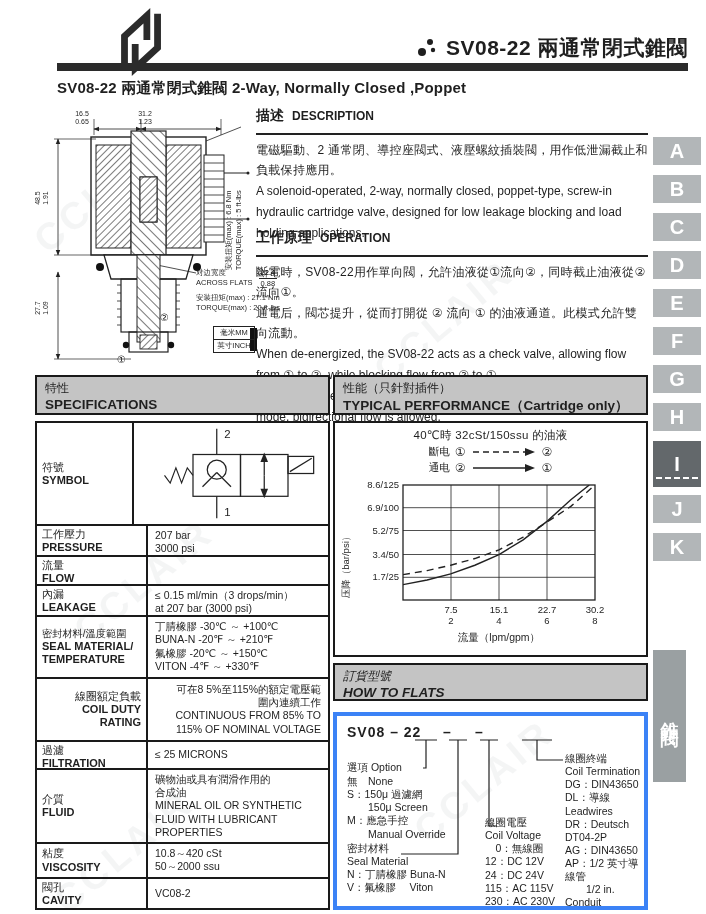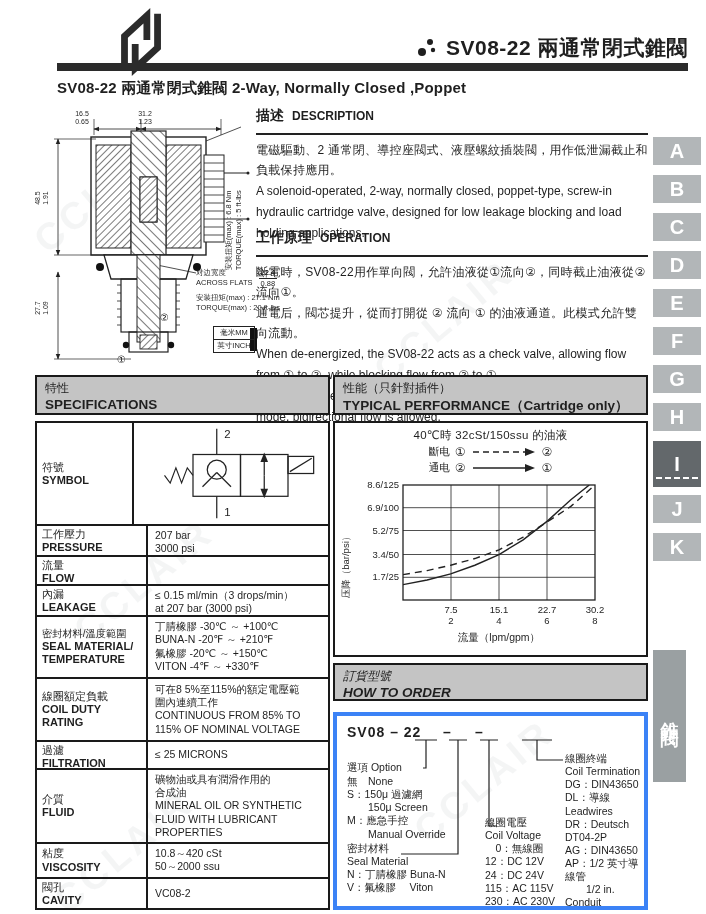--- a/index.html
+++ b/index.html
@@ -299,21 +299,21 @@
           <div class="le">SEAL MATERIAL/
 TEMPERATURE</div>
         </div>
       <div class="scell-r vcenter">
           <div class="sval">丁腈橡膠   -30℃ ～ +100℃
 BUNA-N   -20℉ ～ +210℉
 氟橡膠    -20℃ ～ +150℃
 VITON     -4℉ ～ +330℉</div>
         </div>
     </div>
-    <div class="srow" style="height:68px;">
+    <div class="srow" style="height:68px;text-align:right;">
       <div class="scell-l vcenter">
           <div class="lz">線圈額定負載</div>
           <div class="le">COIL DUTY
 RATING</div>
         </div>
       <div class="scell-r vcenter">
           <div class="sval">可在8 5%至115%的額定電壓範
 圍內連續工作
 CONTINUOUS FROM 85% TO
 115% OF NOMINAL VOLTAGE</div>
@@ -419,21 +419,21 @@
         <text x="260" y="138">30.2</text>
           <text x="260" y="149">8</text>
       </g>
       <text x="14" y="90" font-size="9.5" fill="#1f1f1f" transform="rotate(-90 14 90)" text-anchor="middle">压降（bar/psi）</text>
       <text x="164" y="166" font-size="10.5" fill="#1f1f1f" text-anchor="middle">流量（lpm/gpm）</text>
     </svg>
   </div>
 
   <div class="gxhd" style="left:333px;top:663px;width:315px;height:38px;font-style:italic;">
     <div class="l1">訂貨型號</div>
-    <div class="l2">HOW TO ORDER</div>
+    <div class="l2">HOW TO FLATS</div>
   </div>
 
   <div class="orderbox">
     <div class="ocode">SV08 – 22</div>
     <div class="odash" style="left:106px;">–</div>
     <div class="odash" style="left:138px;">–</div>
     <svg class="abs" style="left:0;top:0;" width="311" height="194">
       <g stroke="#222" stroke-width="1.2" fill="none">
         <path d="M78,24 H100 M89,24 V52 H86"></path>
         <path d="M112,24 H130 M121,24 V138 H64"></path>

